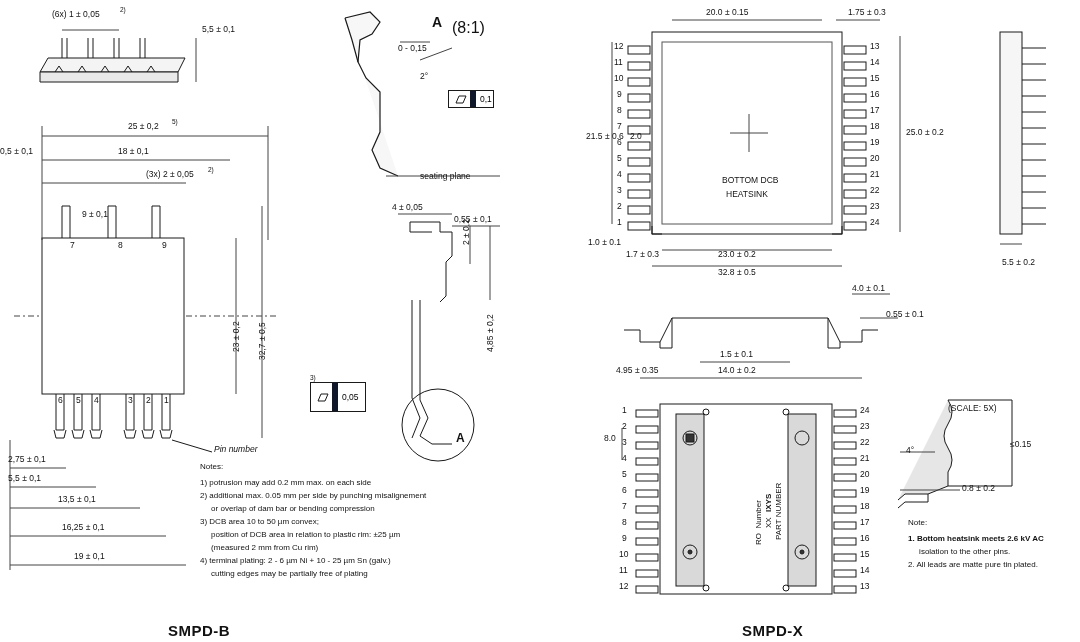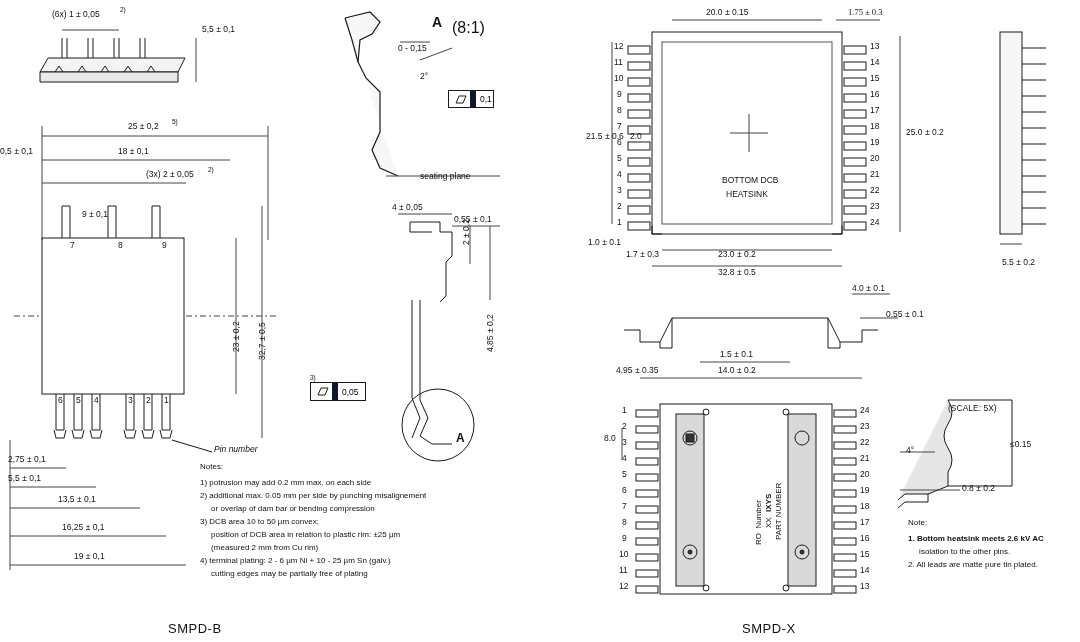--- a/index.html
+++ b/index.html
@@ -3,21 +3,21 @@
 <meta charset="utf-8">
 <style>
   html,body{margin:0;padding:0;background:#ffffff;}
   body{width:1080px;height:642px;position:relative;overflow:hidden;
        font-family:"Liberation Sans", sans-serif; color:#000;}
   .stage{position:absolute;left:0;top:0;width:1080px;height:642px;}
   .t{position:absolute;font-size:8.5px;line-height:1.15;white-space:pre;color:#111;}
   .t.xs{font-size:6.5px;}
   .t.b{font-weight:bold;}
   .t.big{font-size:14px;font-weight:bold;}
-  .t.cap{font-size:13px;font-weight:normal;letter-spacing:.5px;text-align:center;}
+  .t.cap{font-size:15px;font-weight:bold;letter-spacing:.5px;text-align:center;}
   .notes{position:absolute;font-size:8px;line-height:1.35;white-space:pre;color:#111;}
   .fcf{position:absolute;border:1px solid #1a1a1a;display:flex;align-items:center;
        box-sizing:border-box;background:#fff;font-size:8.5px;}
   .fcf .cell{padding:0 4px;height:100%;display:flex;align-items:center;}
   .fcf .cell+.cell{border-left:6px solid #0f172a;}
   svg{position:absolute;left:0;top:0;overflow:visible;}
 </style>
 </head>
 <body>
 
@@ -314,21 +314,21 @@
 
   <div class="fcf" style="left:448px;top:90px;width:46px;height:18px;">
     <div class="cell">
       <svg width="13" height="9" style="position:relative;">
           <path d="M3,8 L6,1 L13,1 L10,8 Z" fill="none" stroke="#1a1a1a"></path>
         </svg>
     </div>
     <div class="cell">0,1</div>
   </div>
 
-  <div class="fcf" style="left:310px;top:382px;width:56px;height:19px;">
+  <div class="fcf" style="left:310px;top:382px;width:56px;height:30px;">
     <div class="cell">
       <svg width="13" height="9" style="position:relative;">
           <path d="M3,8 L6,1 L13,1 L10,8 Z" fill="none" stroke="#1a1a1a"></path>
         </svg>
     </div>
     <div class="cell">0,05</div>
   </div>
 
   <div class="t" style="left:392px;top:203px;">4 ± 0,05</div>
   <div class="t" style="left:454px;top:215px;">0,55 ± 0,1</div>
@@ -341,21 +341,21 @@
   <div class="notes" style="left:200px;top:478px;">1) potrusion may add 0.2 mm max. on each side</div>
   <div class="notes" style="left:200px;top:491px;">2) additional max. 0.05 mm per side by punching misalignement</div>
   <div class="notes" style="left:200px;top:504px;">     or overlap of dam bar or bending compression</div>
   <div class="notes" style="left:200px;top:517px;">3) DCB area 10 to 50 µm convex;</div>
   <div class="notes" style="left:200px;top:530px;">     position of DCB area in relation to plastic rim: ±25 µm</div>
   <div class="notes" style="left:200px;top:543px;">     (measured 2 mm from Cu rim)</div>
   <div class="notes" style="left:200px;top:556px;">4) terminal plating: 2 - 6 µm Ni + 10 - 25 µm Sn (galv.)</div>
   <div class="notes" style="left:200px;top:569px;">     cutting edges may be partially free of plating</div>
 
   <div class="t" style="left:706px;top:8px;">20.0 ± 0.15</div>
-  <div class="t" style="left:848px;top:8px;font-family:Liberation Serif, serif;">1.75 ± 0.3</div>
+  <div class="t" style="left:848px;top:8px;">1.75 ± 0.3</div>
   <div class="t" style="left:586px;top:132px;">21.5 ± 0.6</div>
   <div class="t" style="left:630px;top:132px;">2.0</div>
   <div class="t" style="left:588px;top:238px;">1.0 ± 0.1</div>
   <div class="t" style="left:906px;top:128px;">25.0 ± 0.2</div>
   <div class="t" style="left:626px;top:250px;">1.7 ± 0.3</div>
   <div class="t" style="left:718px;top:250px;">23.0 ± 0.2</div>
   <div class="t" style="left:718px;top:268px;">32.8 ± 0.5</div>
 
   <div class="t" style="left:722px;top:176px;">BOTTOM DCB</div>
   <div class="t" style="left:726px;top:190px;">HEATSINK</div>

